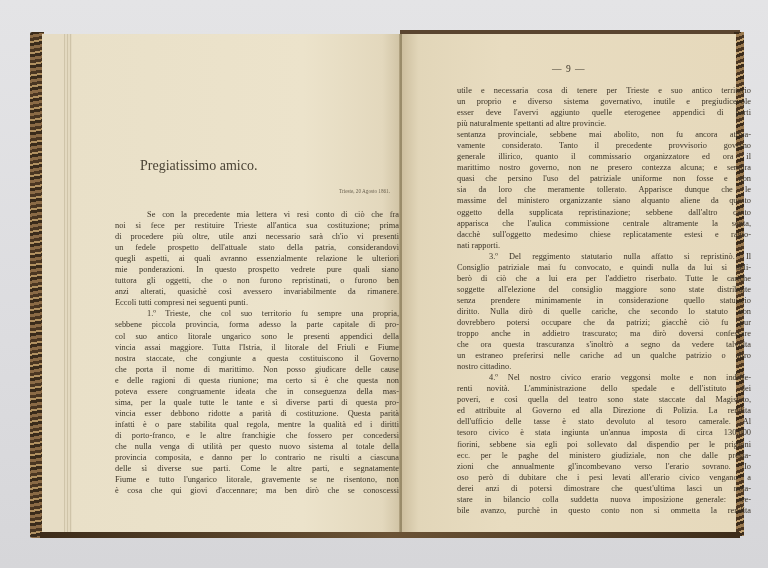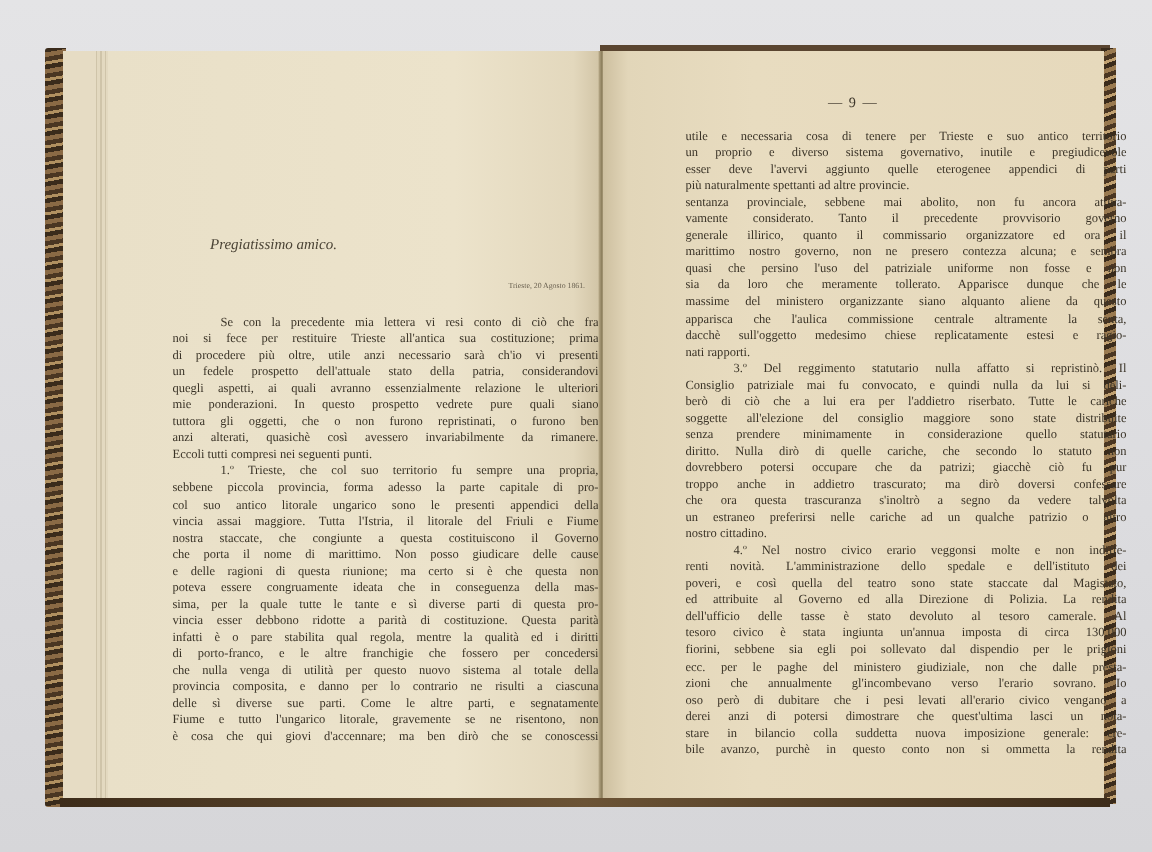--- a/index.html
+++ b/index.html
@@ -47,21 +47,21 @@
   .page-right {
     left:402px; width:334px;
     background: linear-gradient(90deg,#cdbf9f 0%,#e2d6b9 5%,#e8dcc0 30%,#e6d9bc 100%);
   }
   .gutter {
     position:absolute; left:399px; top:34px; width:4px; height:498px;
     background:linear-gradient(90deg,#b9ab8a,#8f815f,#b9ab8a);
   }
   .salutation {
     position:absolute; left:68px; top:124px;
-    font-style:italic; font-size:10px; color:#4a4335;
+    font-size:14px; color:#4a4335;
   }
   .dateline {
     position:absolute; right:12px; top:154px;
     font-size:5.2px; color:#6a6150;
   }
   .text-block {
     position:absolute; font-size:8.35px; line-height:11.05px; text-align:justify;
     color:#3a3327;
   }
   .left-text { left:43px; top:175px; width:284px; }
@@ -126,20 +126,21 @@
         <span class="line">un proprio e diverso sistema governativo, inutile e pregiudicevole</span>
         <span class="line">esser deve l'avervi aggiunto quelle eterogenee appendici di parti</span>
         <span class="line last">più naturalmente spettanti ad altre provincie.</span>
         <span class="line">sentanza provinciale, sebbene mai abolito, non fu ancora attiva-</span>
         <span class="line">vamente considerato. Tanto il precedente provvisorio governo</span>
         <span class="line">generale illirico, quanto il commissario organizzatore ed ora il</span>
         <span class="line">marittimo nostro governo, non ne presero contezza alcuna; e sembra</span>
         <span class="line">quasi che persino l'uso del patriziale uniforme non fosse e non</span>
         <span class="line">sia da loro che meramente tollerato. Apparisce dunque che le</span>
         <span class="line">massime del ministero organizzante siano alquanto aliene da questo</span>
+        <span class="line">oggetto della supplicata repristinazione; sebbene dall'altro canto</span>
         <span class="line">apparisca che l'aulica commissione centrale altramente la senta,</span>
         <span class="line">dacchè sull'oggetto medesimo chiese replicatamente estesi e ragio-</span>
         <span class="line last">nati rapporti.</span>
         <span class="line indent">3.º Del reggimento statutario nulla affatto si repristinò. Il</span>
         <span class="line">Consiglio patriziale mai fu convocato, e quindi nulla da lui si deli-</span>
         <span class="line">berò di ciò che a lui era per l'addietro riserbato. Tutte le cariche</span>
         <span class="line">soggette all'elezione del consiglio maggiore sono state distribuite</span>
         <span class="line">senza prendere minimamente in considerazione quello statutario</span>
         <span class="line">diritto. Nulla dirò di quelle cariche, che secondo lo statuto non</span>
         <span class="line">dovrebbero potersi occupare che da patrizi; giacchè ciò fu pur</span>

